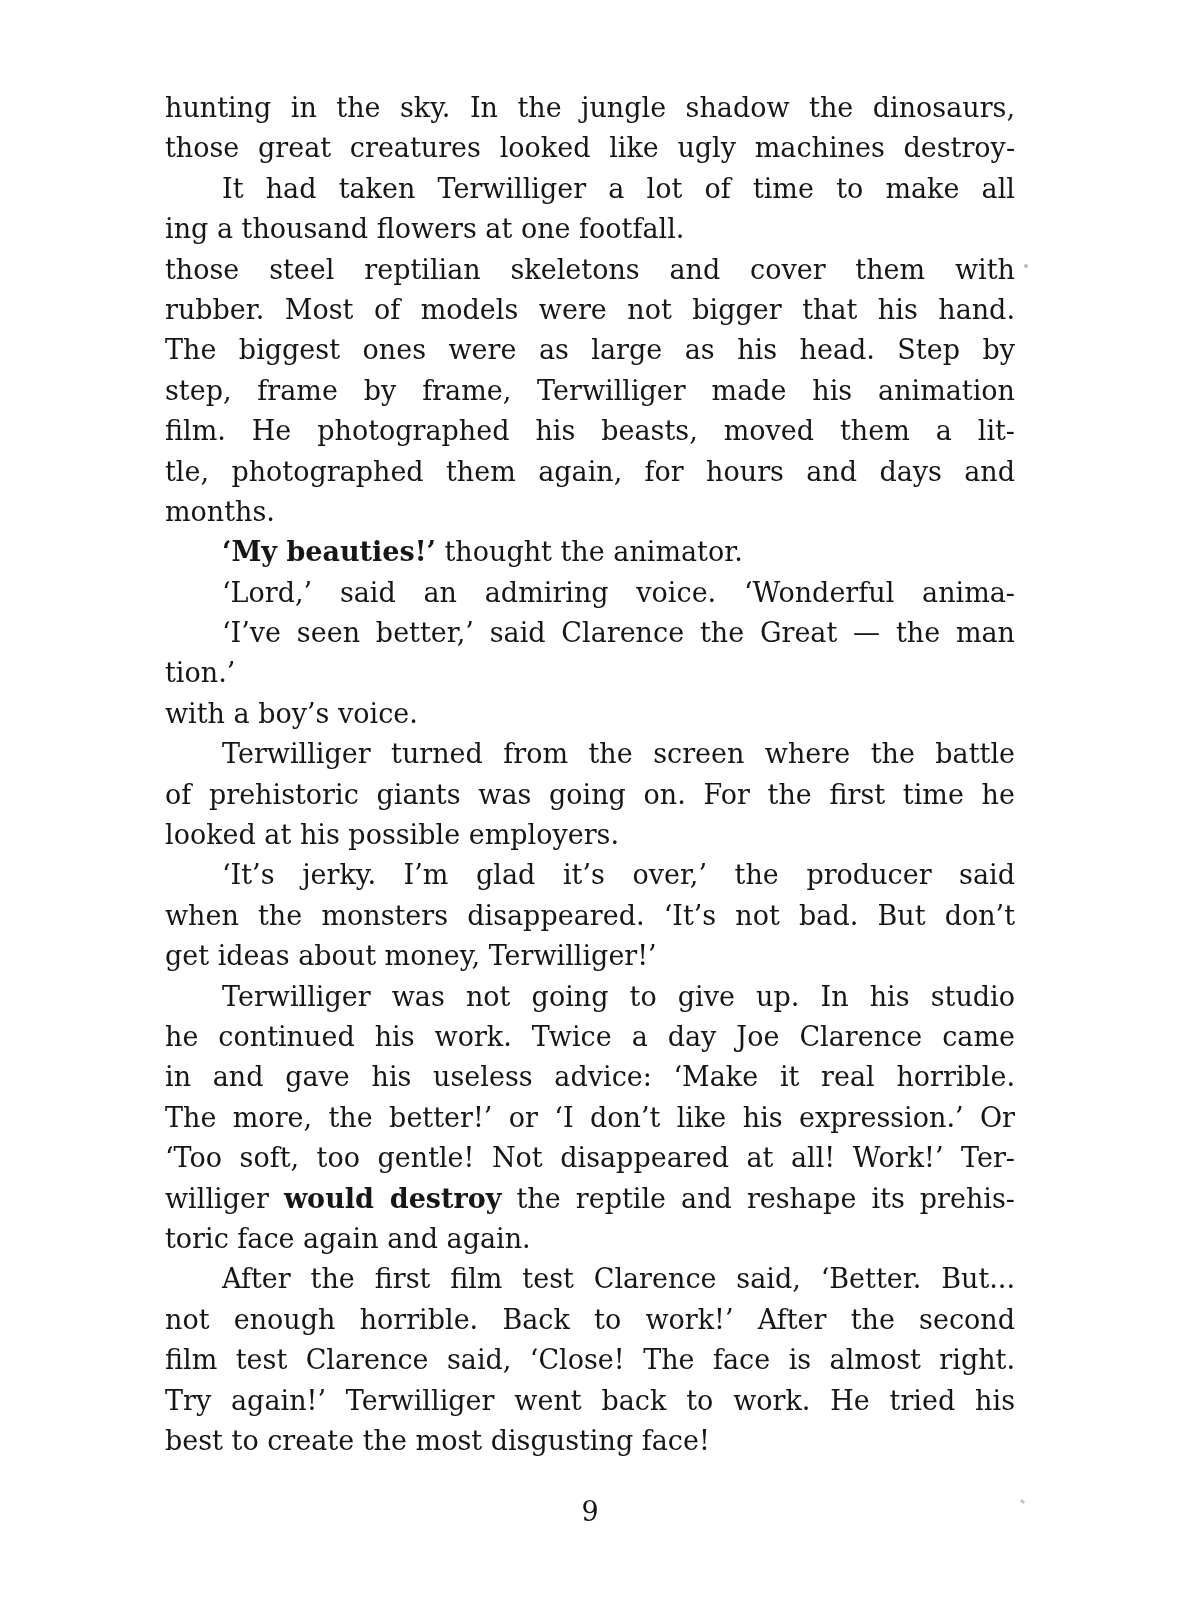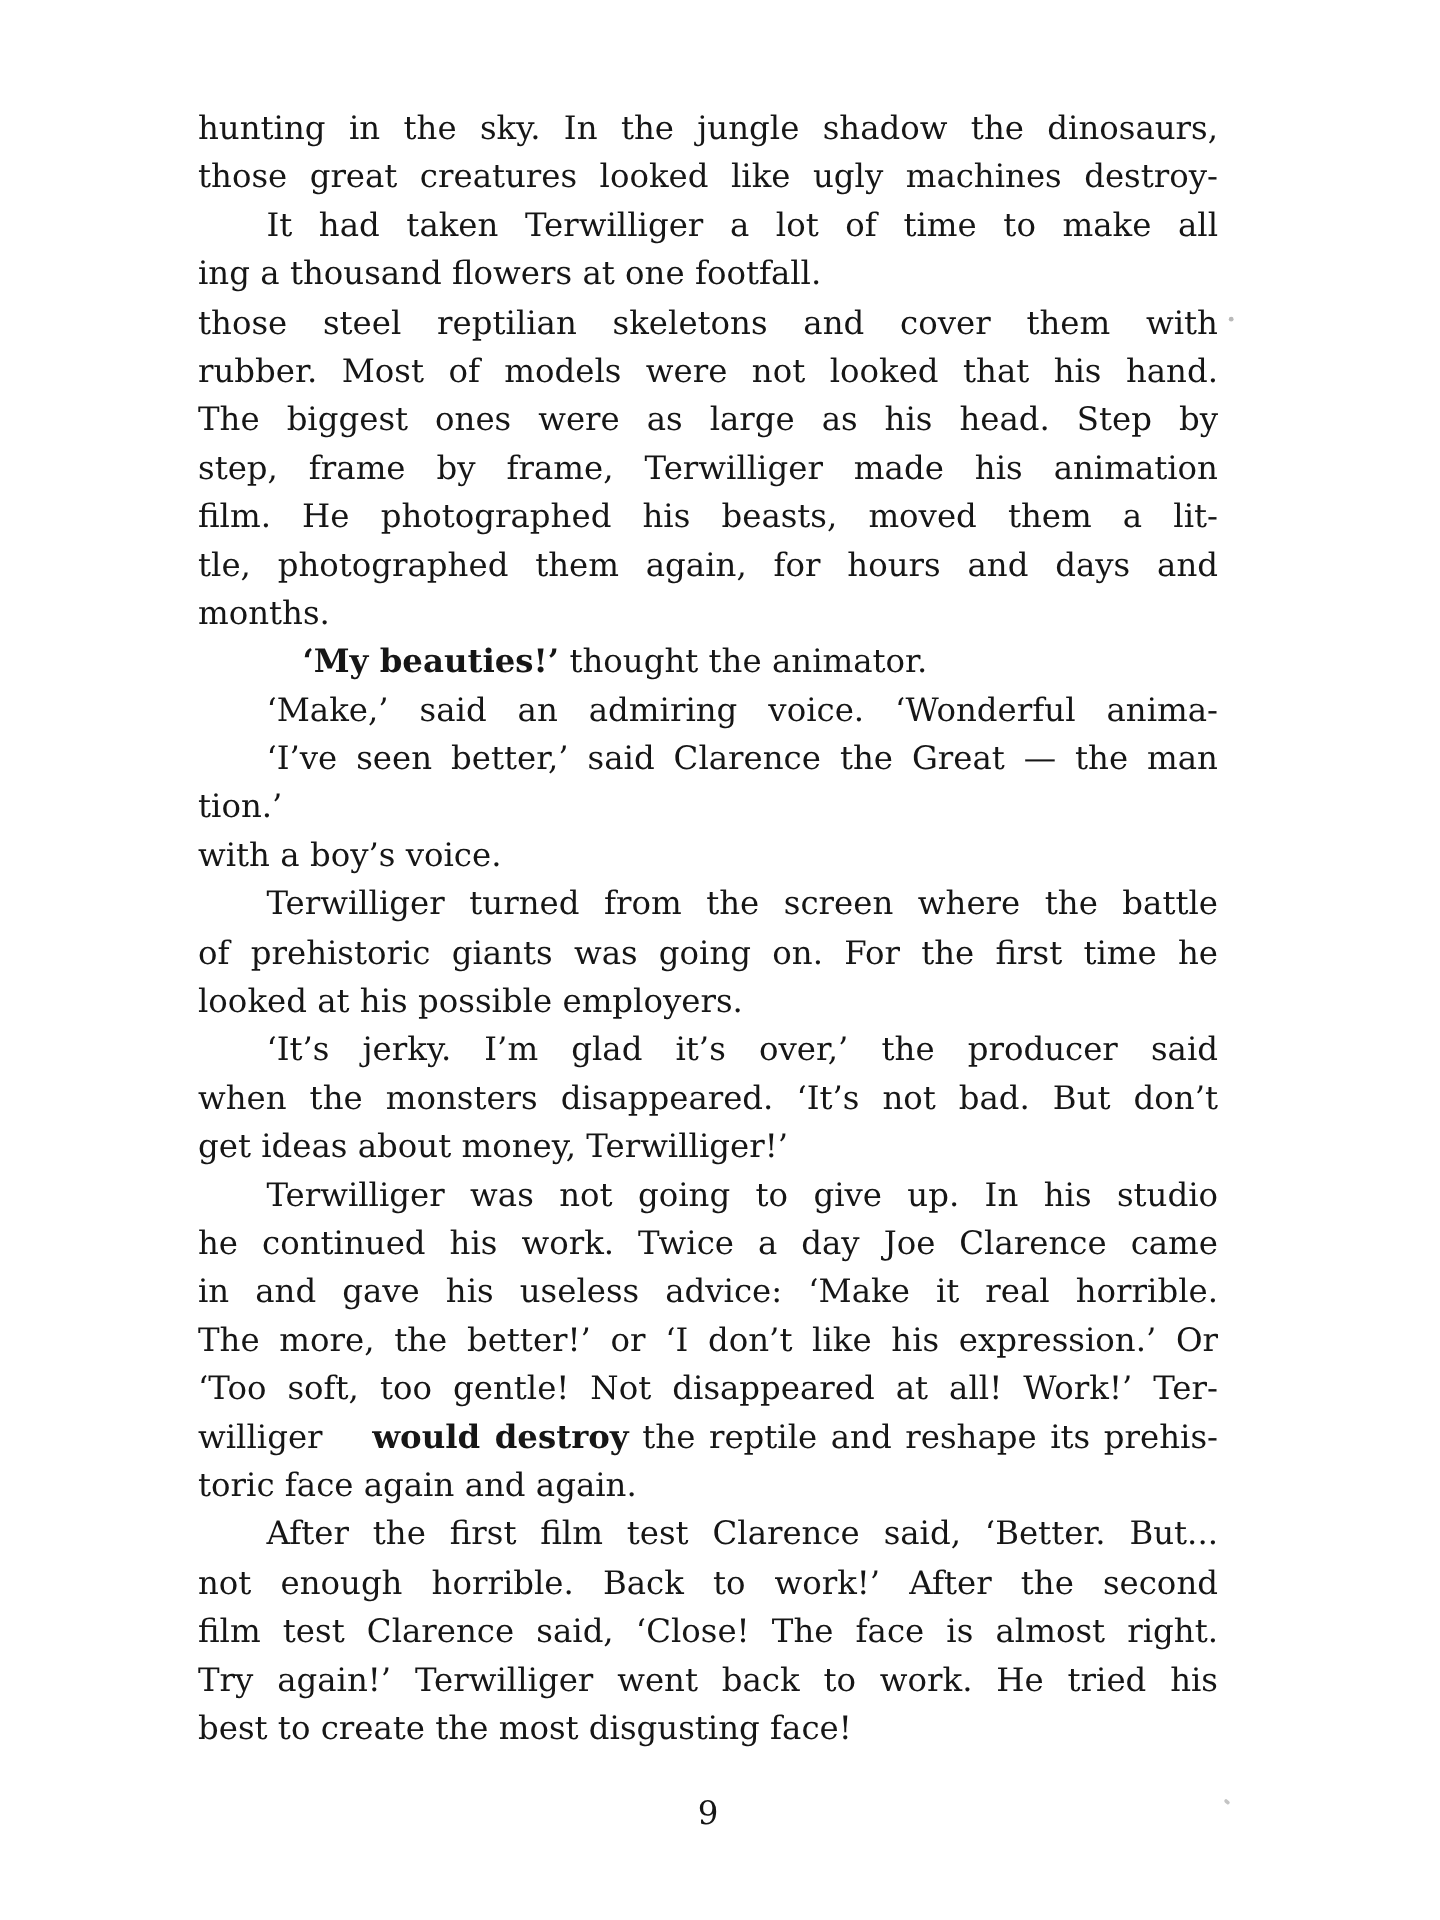--- a/index.html
+++ b/index.html
@@ -34,21 +34,20 @@
   .line.nojust {
     text-align: left;
     text-align-last: left;
     -moz-text-align-last: left;
   }
   .line.indent {
     text-indent: 57px;
   }
   .bold {
     font-weight: bold;
-    margin-left: 30px;
   }
   .page-number {
     position: absolute;
     top: 1492px;
     left: 165px;
     width: 850px;
     text-align: center;
     font-size: 27px;
     line-height: 40px;
   }
@@ -74,28 +73,28 @@
 </style>
 </head>
 <body>
 
 <div class="page-text">
     <div class="line"><span>hunting in the sky. In the jungle shadow the dinosaurs,</span></div>
     <div class="line"><span>those great creatures looked like ugly machines destroy-</span></div>
     <div class="line indent"><span>It had taken Terwilliger a lot of time to make all</span></div>
     <div class="line nojust"><span>ing a thousand flowers at one footfall.</span></div>
     <div class="line"><span>those steel reptilian skeletons and cover them with</span></div>
-    <div class="line"><span>rubber. Most of models were not looked that his hand.</span></div>
+    <div class="line"><span>rubber. Most of models were not bigger that his hand.</span></div>
     <div class="line"><span>The biggest ones were as large as his head. Step by</span></div>
     <div class="line"><span>step, frame by frame, Terwilliger made his animation</span></div>
     <div class="line"><span>film. He photographed his beasts, moved them a lit-</span></div>
     <div class="line"><span>tle, photographed them again, for hours and days and</span></div>
     <div class="line nojust"><span>months.</span></div>
     <div class="line indent nojust"><span class="bold">‘My beauties!’</span><span> thought the animator.</span></div>
-    <div class="line indent"><span>‘Make,’ said an admiring voice. ‘Wonderful anima-</span></div>
+    <div class="line indent"><span>‘Lord,’ said an admiring voice. ‘Wonderful anima-</span></div>
     <div class="line indent"><span>‘I’ve seen better,’ said Clarence the Great — the man</span></div>
     <div class="line nojust"><span>tion.’</span></div>
     <div class="line nojust"><span>with a boy’s voice.</span></div>
     <div class="line indent"><span>Terwilliger turned from the screen where the battle</span></div>
     <div class="line"><span>of prehistoric giants was going on. For the first time he</span></div>
     <div class="line nojust"><span>looked at his possible employers.</span></div>
     <div class="line indent"><span>‘It’s jerky. I’m glad it’s over,’ the producer said</span></div>
     <div class="line"><span>when the monsters disappeared. ‘It’s not bad. But don’t</span></div>
     <div class="line nojust"><span>get ideas about money, Terwilliger!’</span></div>
     <div class="line indent"><span>Terwilliger was not going to give up. In his studio</span></div>

